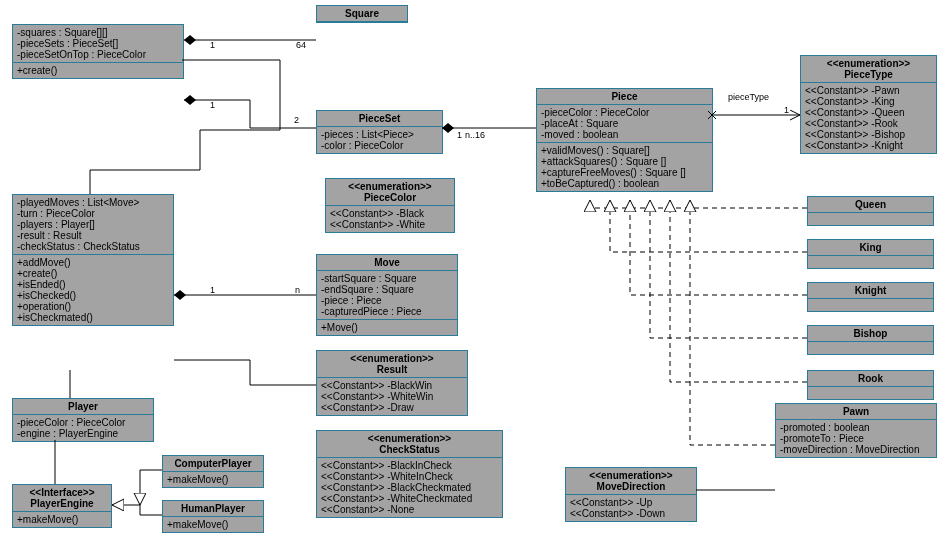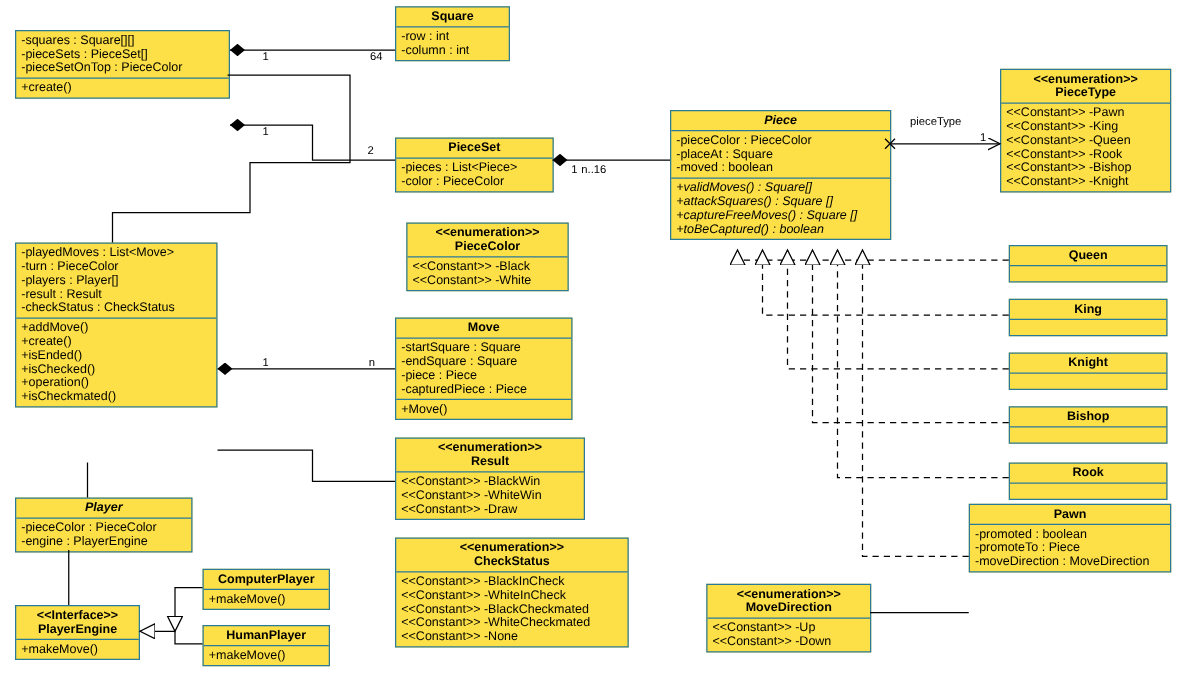--- a/index.html
+++ b/index.html
@@ -1,45 +1,41 @@
 <!DOCTYPE html>
 <html><head>
 <meta charset="utf-8">
 <style>
 body{margin:0;padding:0;background:#fff;font-family:Arial,sans-serif;font-size:10px;width:950px;height:549px;position:relative}
-.box{position:absolute;background:#fde047;border:1px solid #2a7a9a}
+.box{position:absolute;background:#a3a3a3;border:1px solid #2a7a9a}
 .box .hdr{border-bottom:1px solid #2a7a9a;text-align:center;padding:2px 4px;font-weight:bold}
 .box .hdr .stereo{font-weight:bold;display:block}
 .box .sec{border-bottom:1px solid #2a7a9a;padding:2px 4px;text-align:left}
 .box .sec.last{border-bottom:none}
 .box .sec.empty{height:8px}
 svg{position:absolute;left:0;top:0;width:950px;height:549px;pointer-events:none}
 .lbl{position:absolute;font-size:9px}
-.ital{font-style:italic}
+.ital{}
 </style>
 </head>
 <body>
 
 <div class="box" style="left:12px;top:24px;width:170px">
 <div class="sec">
       <div>-squares : Square[][]</div>
       <div>-pieceSets : PieceSet[]</div>
       <div>-pieceSetOnTop : PieceColor</div>
     </div>
 <div class="sec last">
       <div>+create()</div>
     </div>
 </div>
 
 <div class="box" style="left:316px;top:5px;width:90px">
 <div class="hdr"><span>Square</span></div>
-<div class="sec last">
-      <div>-row : int</div>
-      <div>-column : int</div>
-    </div>
 </div>
 
 <div class="box" style="left:316px;top:110px;width:125px">
 <div class="hdr"><span>PieceSet</span></div>
 <div class="sec last">
       <div>-pieces : List&lt;Piece&gt;</div>
       <div>-color : PieceColor</div>
     </div>
 </div>
 

